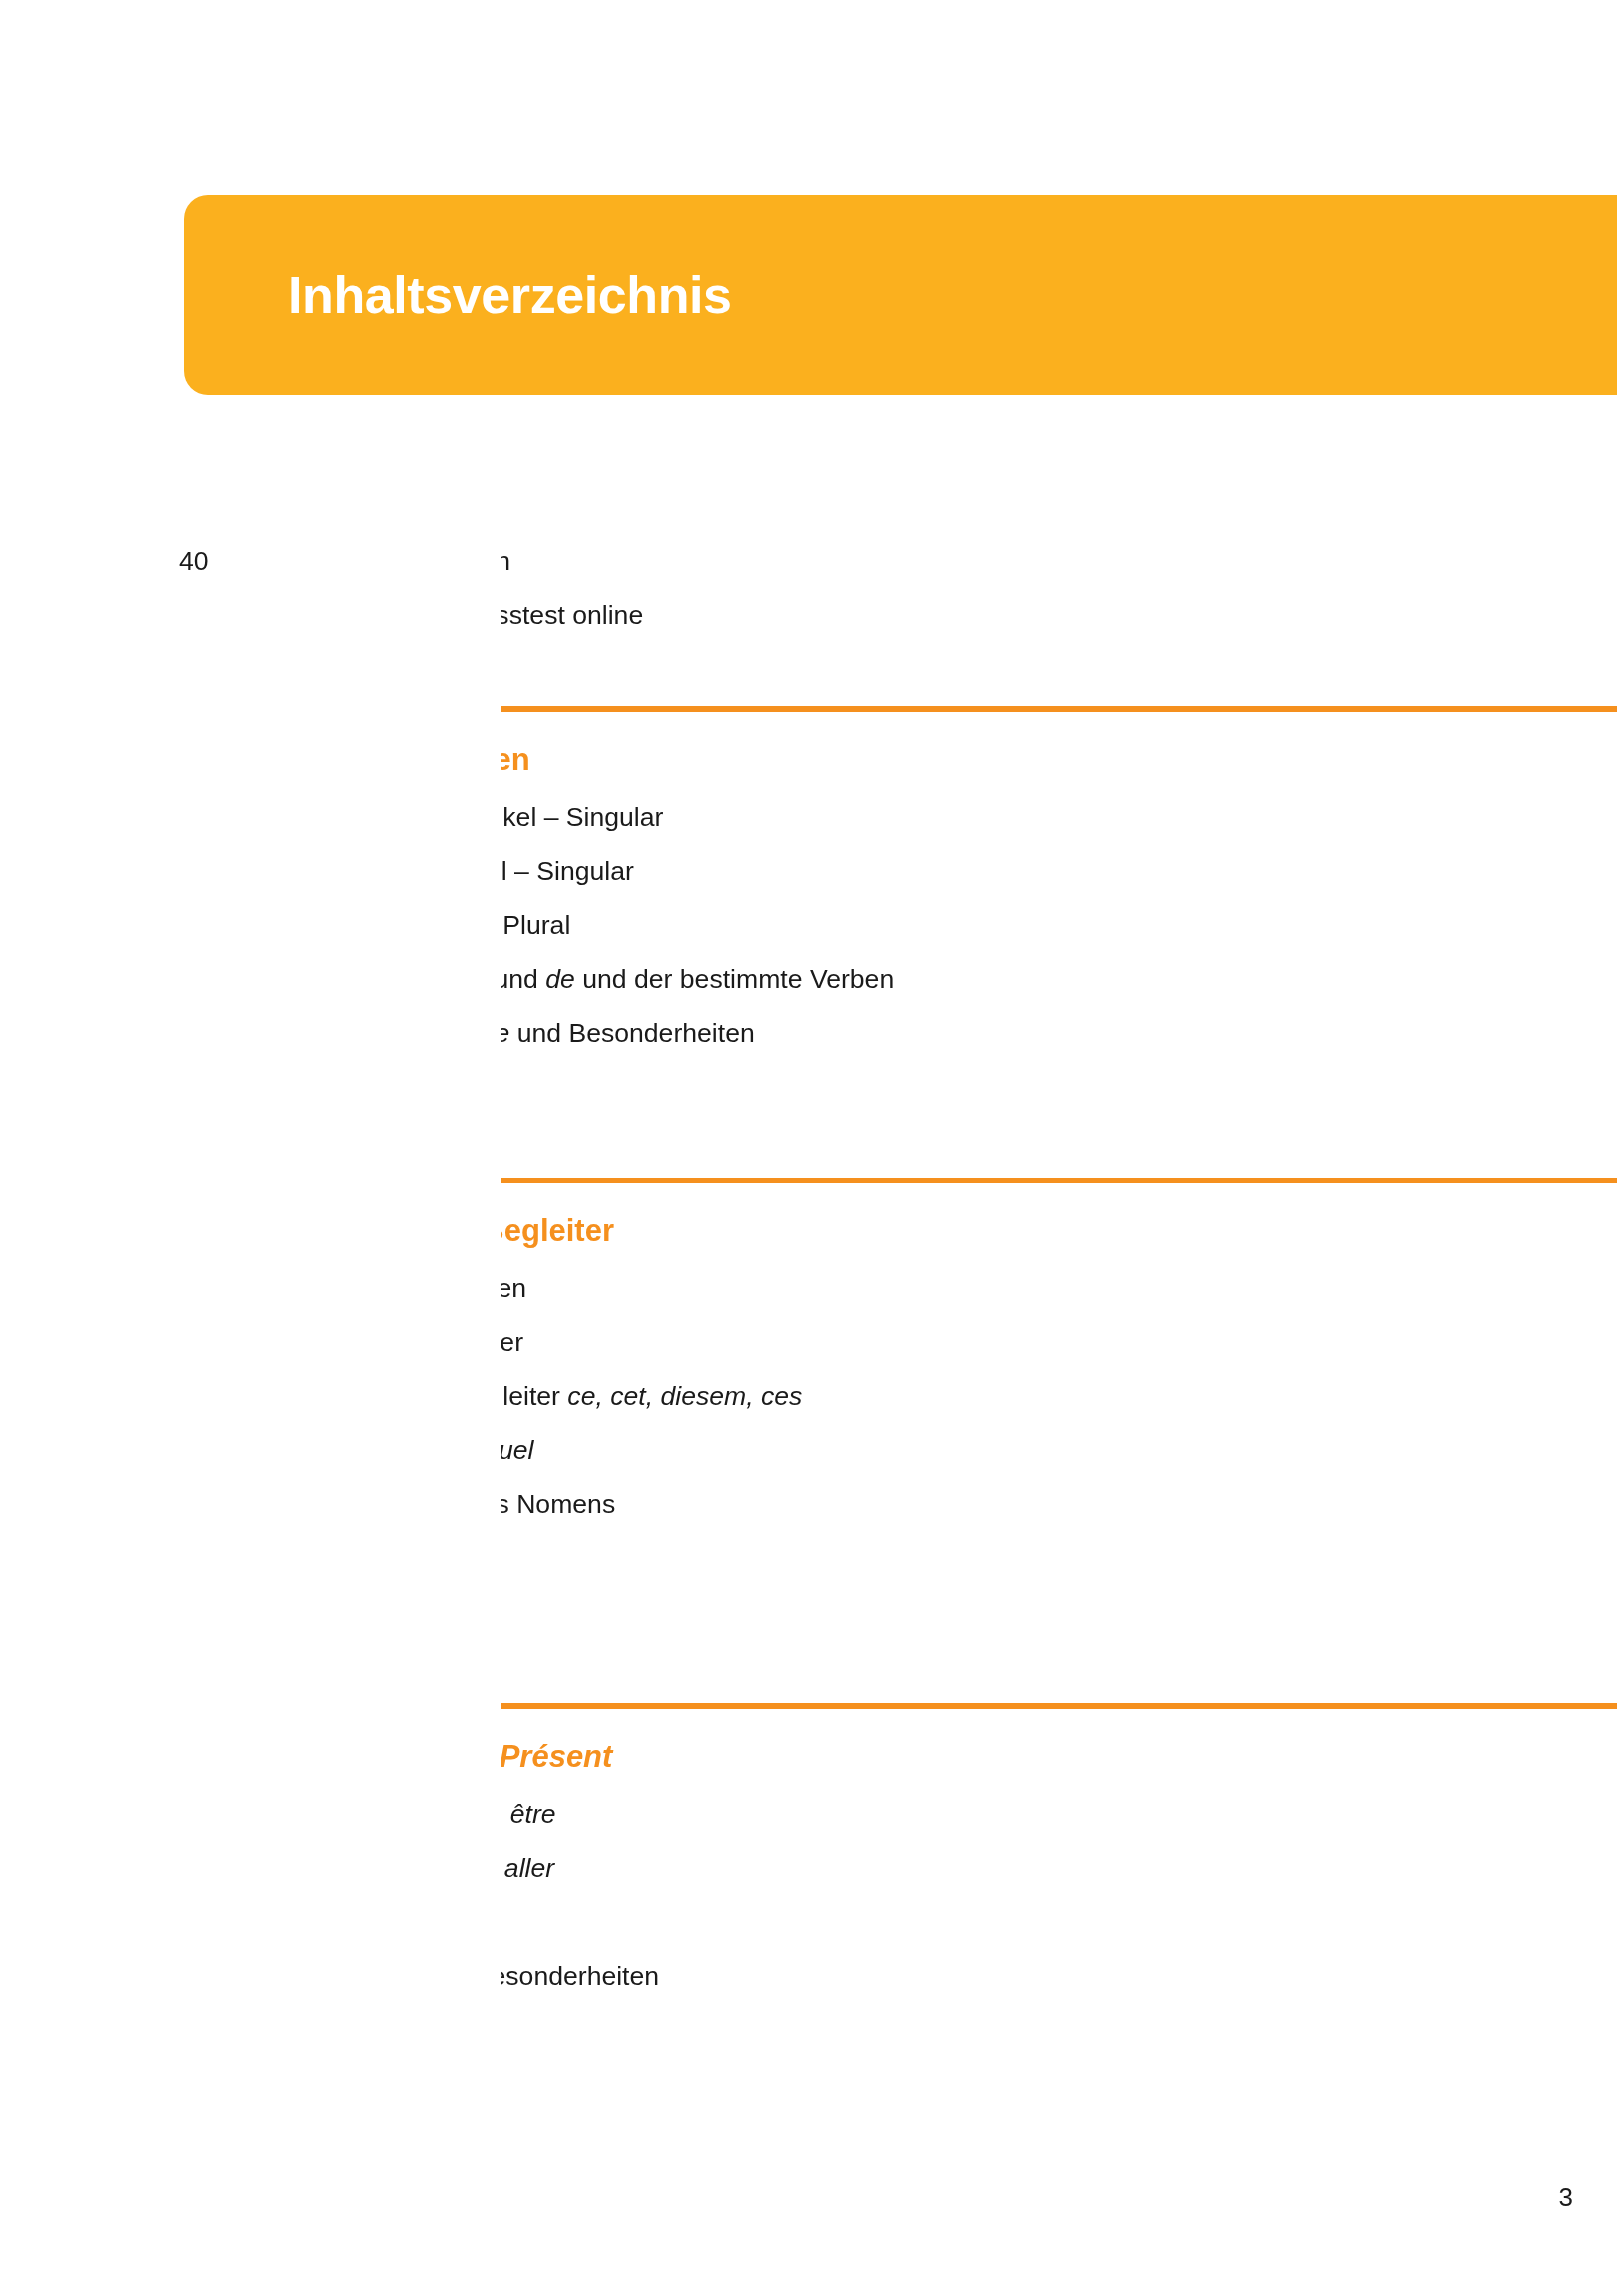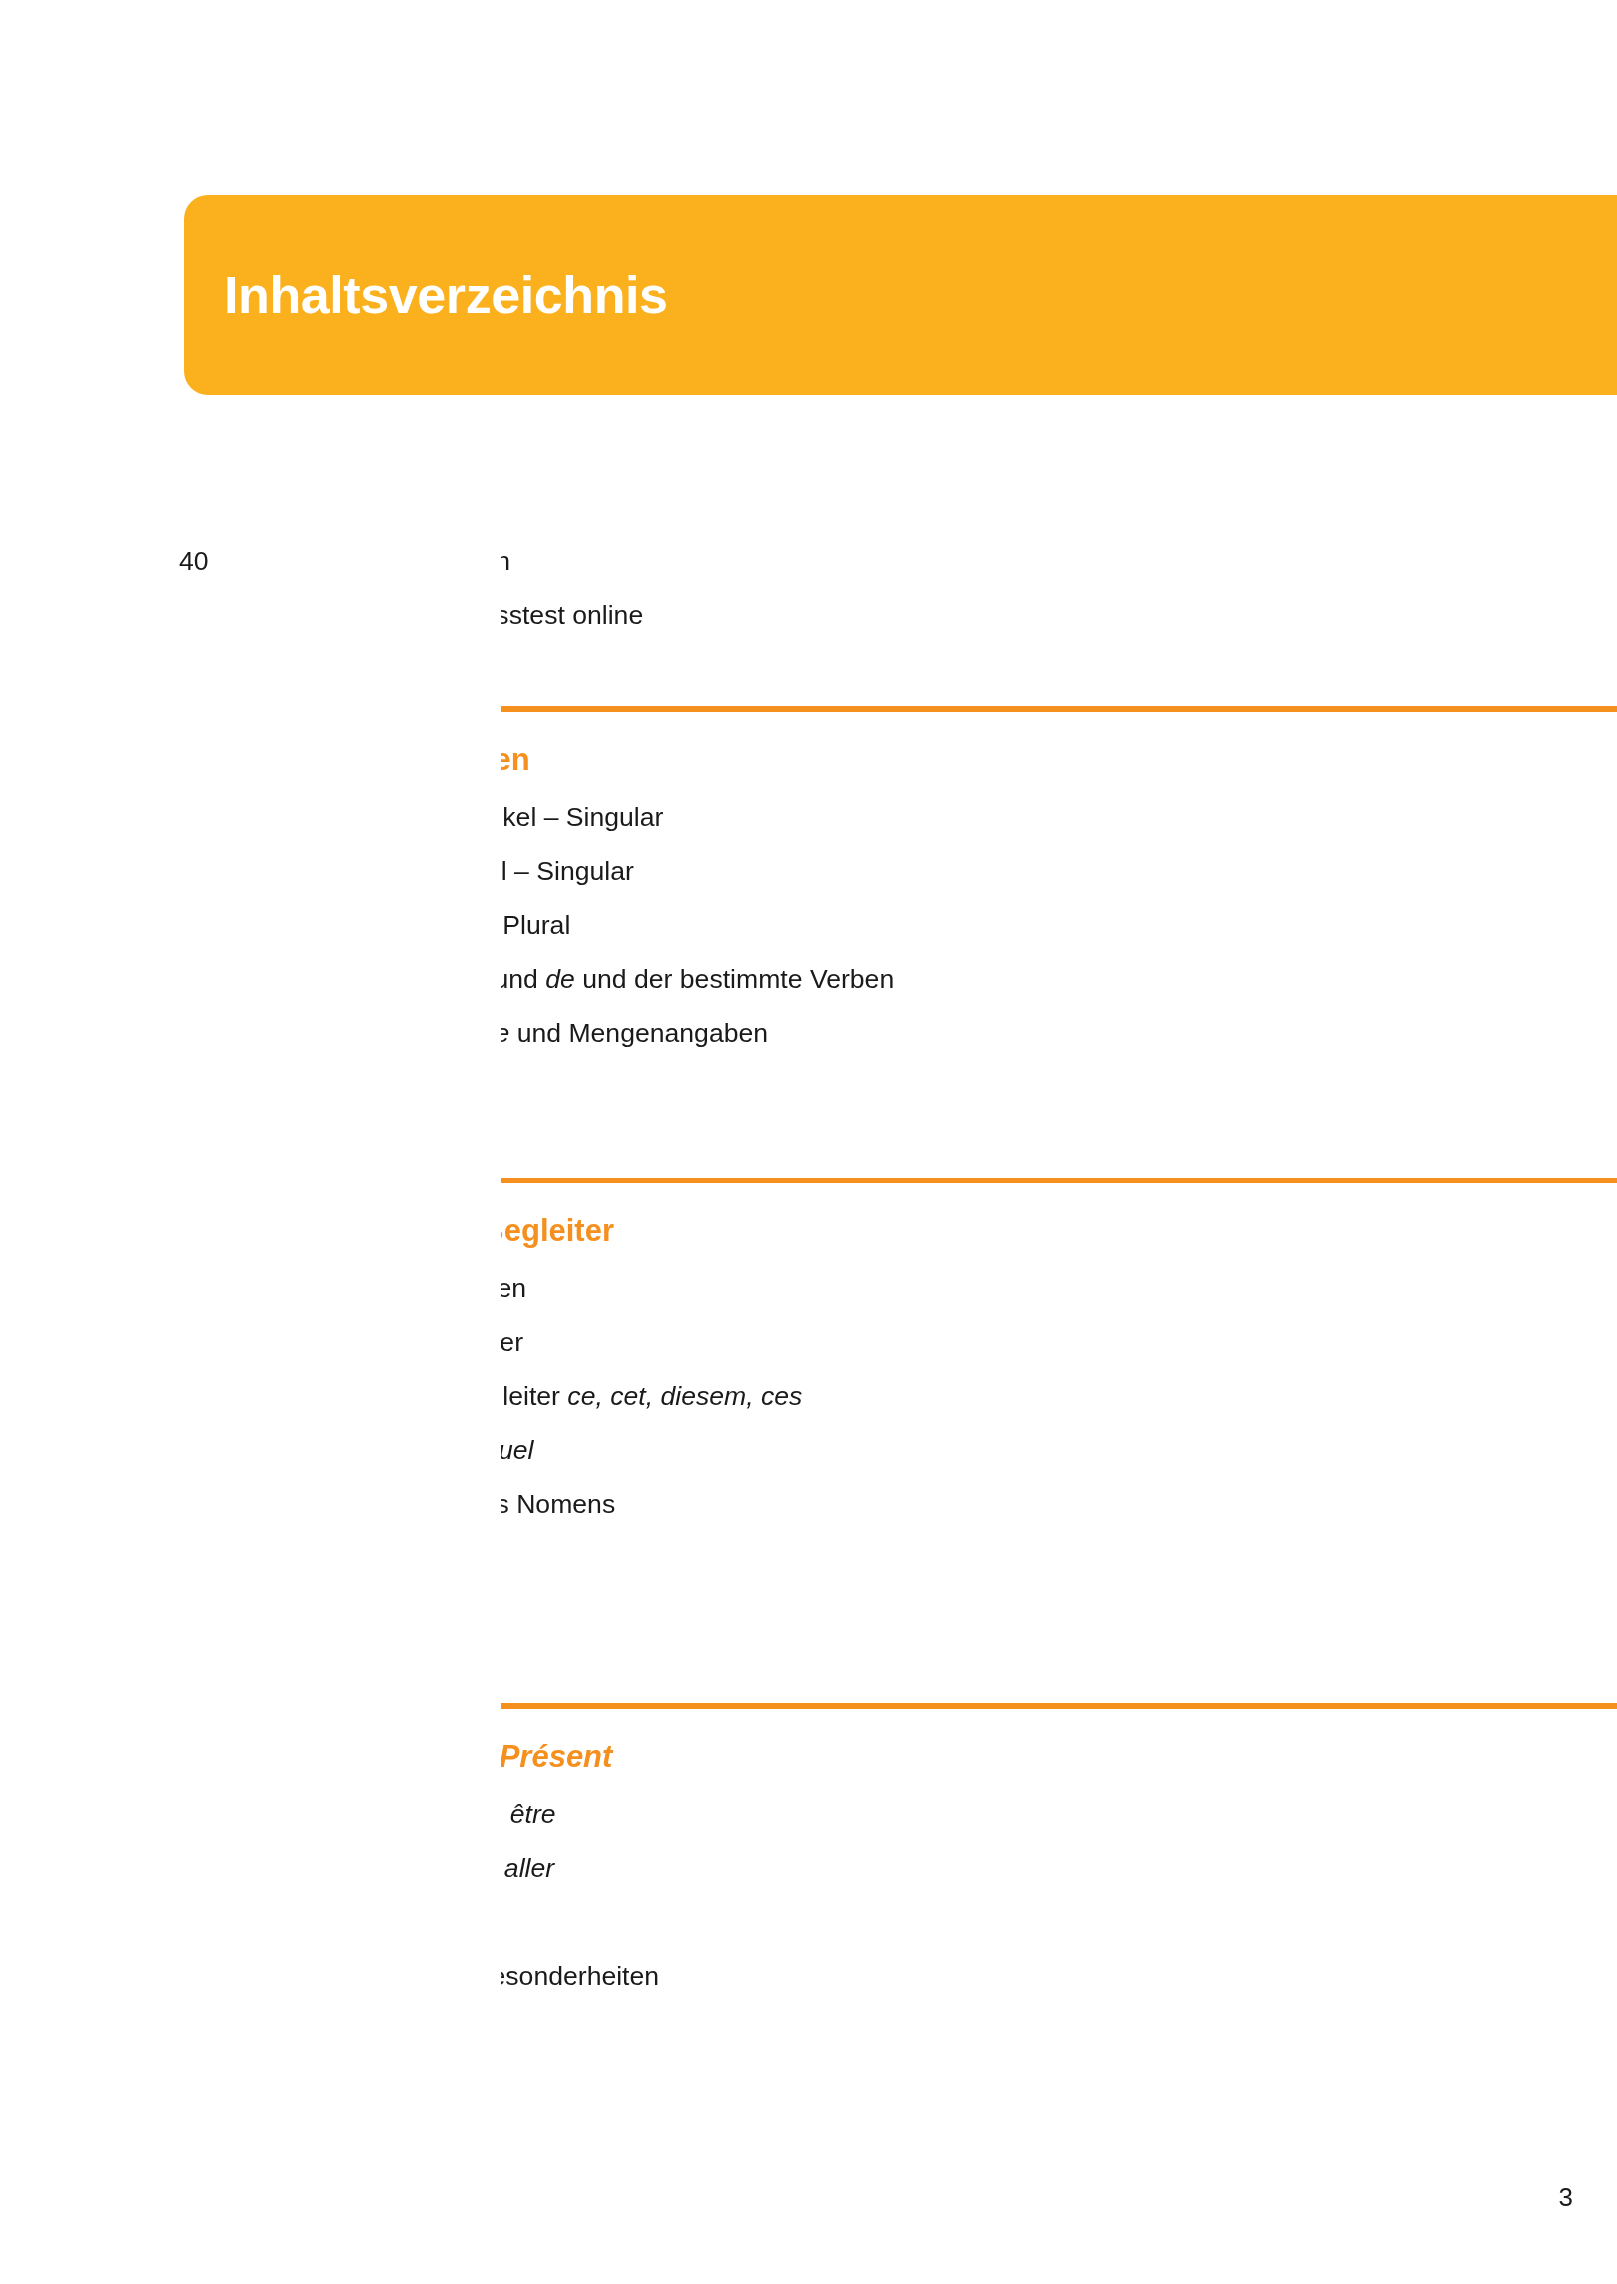--- a/index.html
+++ b/index.html
@@ -33,21 +33,21 @@
     top: 195px;
     width: 1434px;
     height: 200px;
     background: #fbb01e;
     border-top-left-radius: 24px;
     border-bottom-left-radius: 24px;
     display: flex;
     align-items: center;
   }
   .header-title {
-    margin-left: 40px;
+    margin-left: 104px;
     color: #ffffff;
     font-size: 52px;
     font-weight: bold;
     letter-spacing: -0.4px;
     line-height: 1;
   }
 
   
   .content {
     position: absolute;
@@ -183,21 +183,21 @@
             <span class="label"><span>Artikel und Nomen – Plural</span></span>
             <span class="page">12</span>
           </div>
           <div class="toc-row">
             <span class="num">1.4</span>
             <span class="label"><span>Die Präpositionen </span><em class="it">à</em><span> und </span><em class="it">de</em><span> und der bestimmte Verben</span></span>
             <span class="page">14</span>
           </div>
           <div class="toc-row">
             <span class="num">1.5</span>
-            <span class="label"><span>Der Teilungsartikel </span><em class="it">de</em><span> und Mengenangaben</span></span>
+            <span class="label"><span>Der Teilungsartikel </span><em class="it">de</em><span> und Besonderheiten</span></span>
             <span class="page">16</span>
           </div>
           <div class="toc-row test">
             <span class="num"></span>
             <span class="label" style="margin-left:-75px;">Abschlusstest online</span>
             <span class="page">19</span>
           </div>
         </div>
         <div class="section">
           <div class="section-rule"></div>

